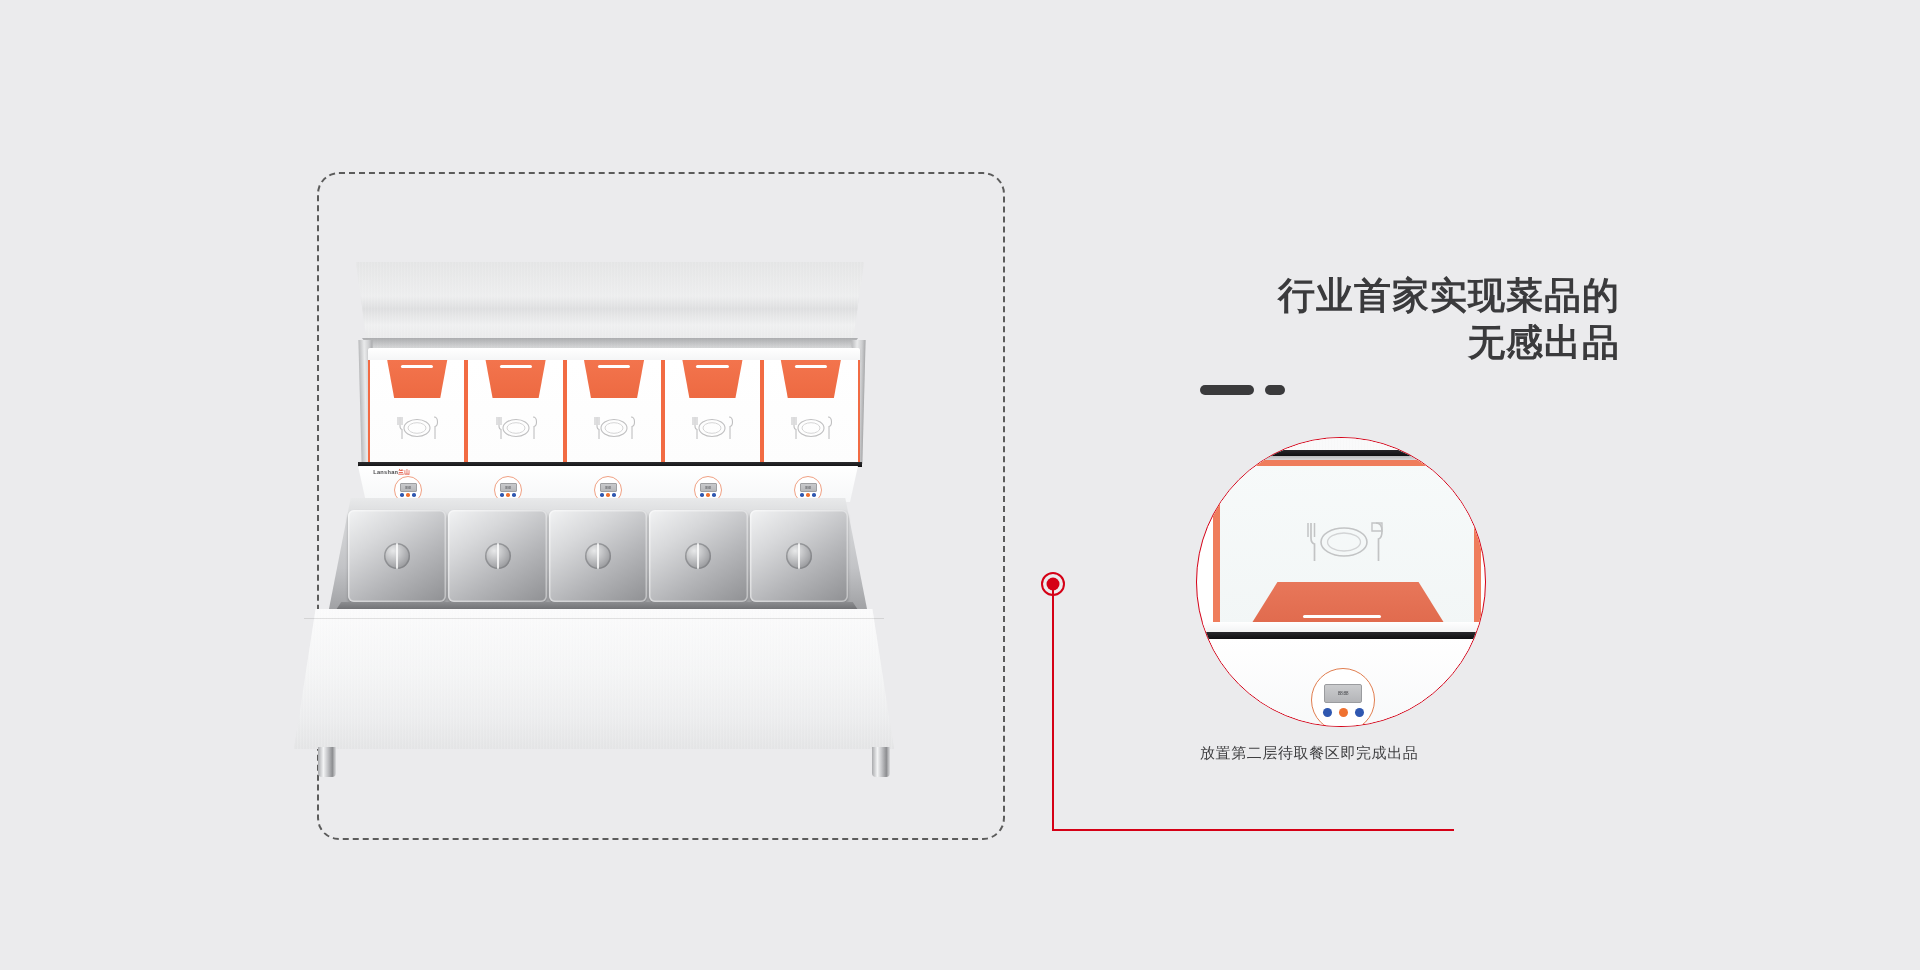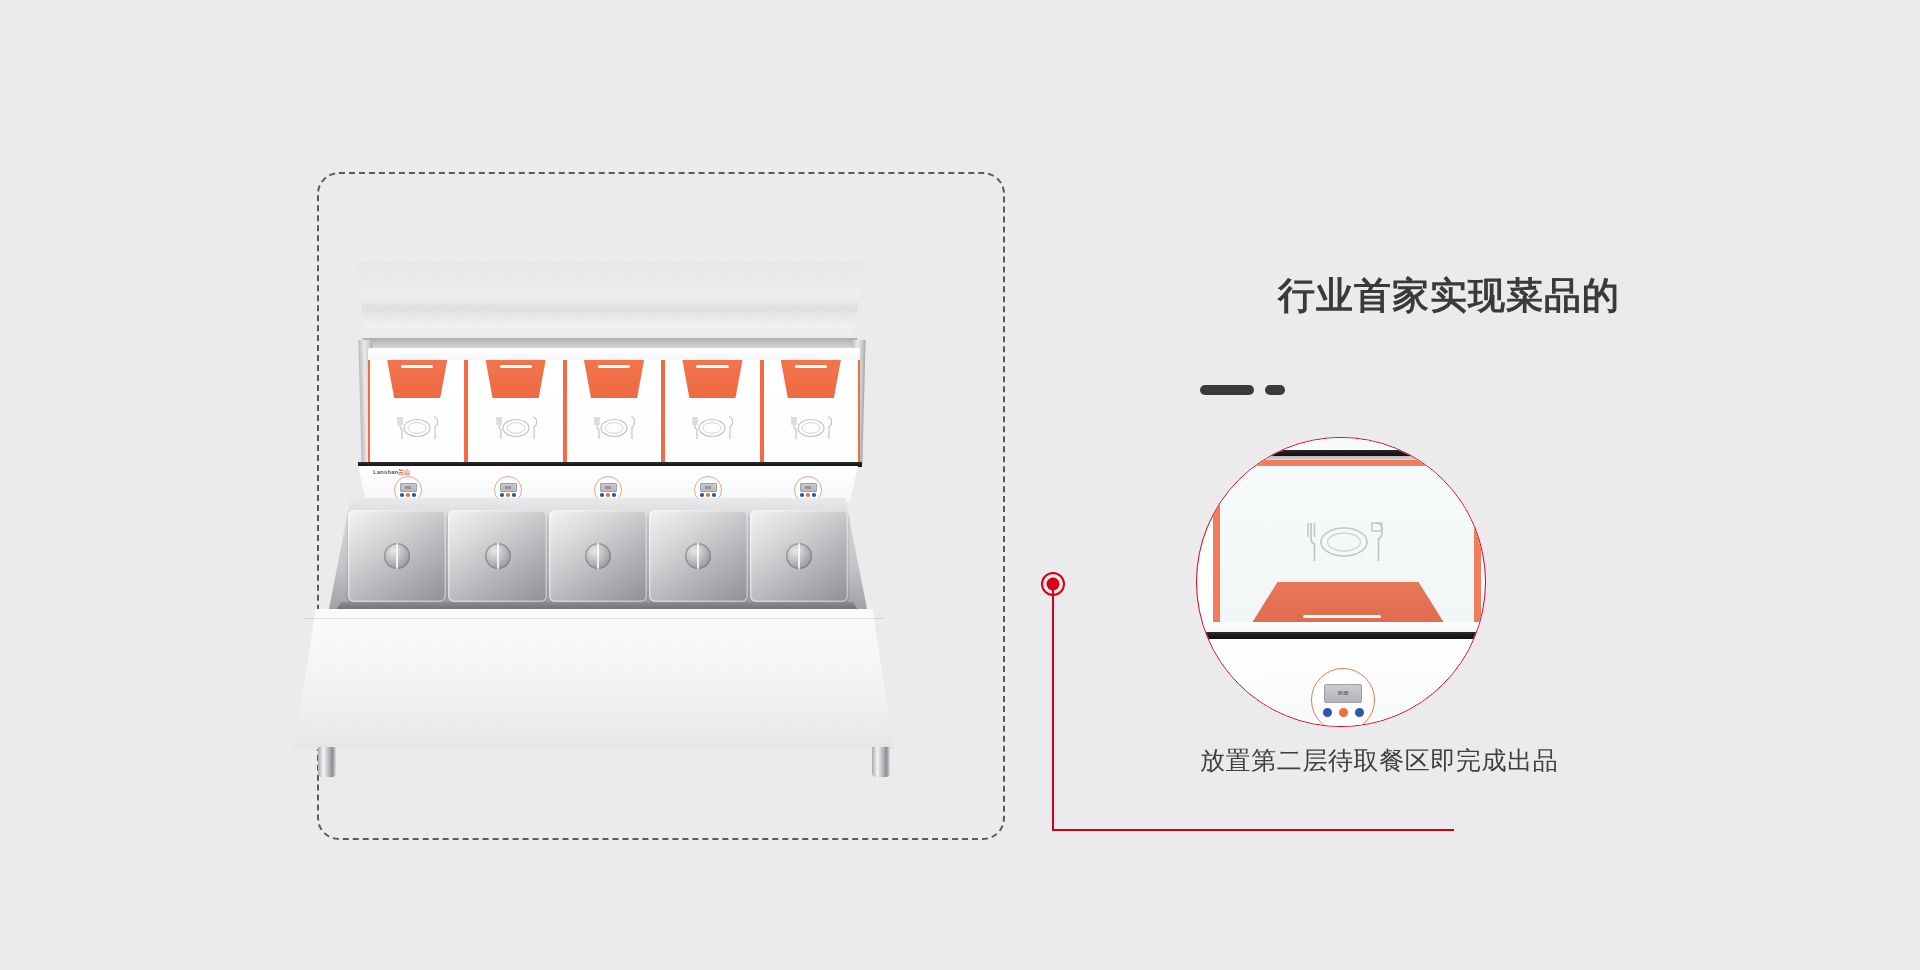--- a/index.html
+++ b/index.html
@@ -269,21 +269,21 @@
     font-size:5px;color:#4e4f53;display:flex;align-items:center;justify-content:center;
     letter-spacing:-.4px;overflow:hidden;
   }
   .zc-btns{display:flex;gap:7px;}
   .zb{width:9px;height:9px;border-radius:50%;display:flex;align-items:center;justify-content:center;}
   .zb.blue{background:#2f57b0;}
   .zb.orange{background:#ef7130;}
 
   .caption{
     position:absolute;left:1200px;top:744px;width:480px;
-    font-size:25px;color:#3f3f41;letter-spacing:.6px;
+    font-size:15px;color:#3f3f41;letter-spacing:.6px;
   }
 </style>
 </head>
 <body>
 
 <div class="stage">
 
   <div class="dashed-frame"></div>
 
   <div class="product">
@@ -432,20 +432,21 @@
     <div class="leg left"></div>
     <div class="leg right"></div>
 
     <div class="marker-dot"></div>
     <div class="connector-v"></div>
     <div class="connector-h"></div>
   </div>
 
   <div class="headline">
     <div>行业首家实现菜品的</div>
+    <div>无感出品</div>
   </div>
 
   <div class="rule">
     <span class="bar"></span>
     <span class="dot"></span>
   </div>
 
   <div class="zoom-circle">
     <div class="zc-inner">
       <div class="zc-hood"></div>

